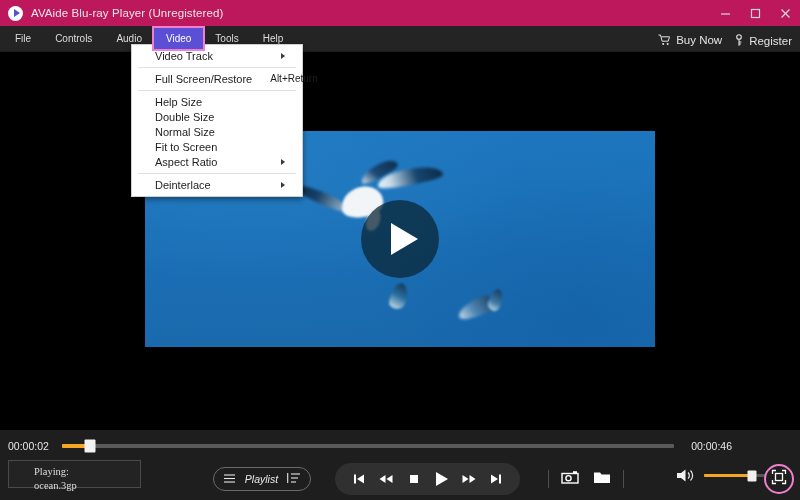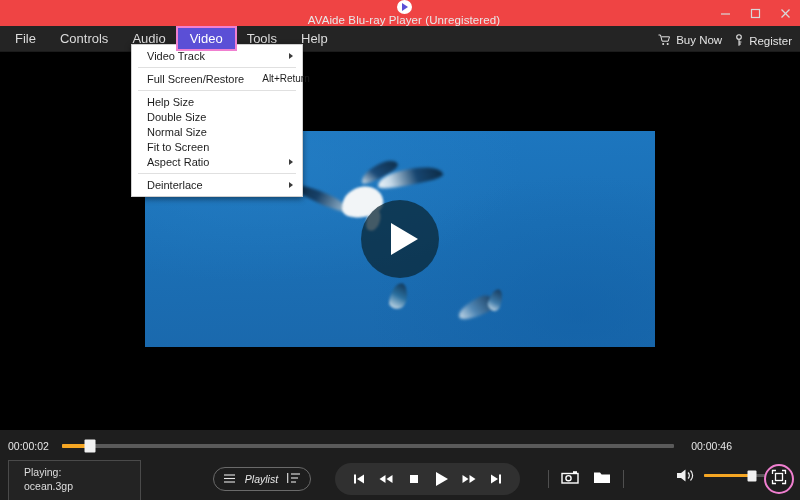--- a/index.html
+++ b/index.html
@@ -12,22 +12,22 @@
   .app {
     position: relative;
     width: 800px; height: 500px;
     background: #000000;
   }
 
   
   .titlebar {
     position: absolute; left: 0; top: 0;
     width: 800px; height: 26px;
-    background: #ef4444;
-    display: flex; align-items: center; flex-direction: column;
+    background: #be185d;
+    display: flex; align-items: center;
   }
   .logo {
     width: 15px; height: 15px; margin-left: 8px;
     border-radius: 50%;
     background: #ffffff;
     display: flex; align-items: center; justify-content: center;
   }
   .logo .tri {
     width: 0; height: 0;
     border-left: 6px solid #5b4fd6;
@@ -57,21 +57,21 @@
   .menubar {
     position: absolute; left: 0; top: 26px;
     width: 800px; height: 26px;
     background: #242424;
     display: flex; align-items: center;
     border-bottom: 1px solid #1b1b1b;
   }
   .menu-item {
     padding: 3px 12px;
     color: #dcdcdc;
-    font-size: 13px;
+    font-size: 10px;
     line-height: 15px;
     white-space: nowrap;
   }
   .menu-item.first { margin-left: 3px; }
   .menu-item.active {
     background: #5b4fd6;
     color: #ffffff;
     outline: 2px solid #f07fd0;
     outline-offset: 0px;
     position: relative;
@@ -99,21 +99,21 @@
     z-index: 25;
   }
   .dd-item {
     position: relative;
     height: 14px;
     display: flex; align-items: flex-start;
     padding: 0 8px 0 15px;
     color: #1d1d1d;
     font-size: 11px;
     line-height: 14px;
-    margin: 1px 0;
+    margin: 1px 8px;
   }
   .dd-item.disabled { color: #adadad; }
   .dd-label { white-space: nowrap; }
   .dd-shortcut {
     margin-left: 18px;
     color: #1d1d1d;
     font-size: 10px;
     white-space: nowrap;
   }
   .dd-arrow {
@@ -293,27 +293,28 @@
     border-radius: 1px;
   }
 
   .controls-row {
     position: absolute; left: 0; top: 28px;
     width: 800px; height: 42px;
   }
 
   .nowplaying {
     position: absolute; left: 8px; top: 2px;
-    width: 133px; height: 41px;
+    width: 133px; height: 28px;
     border: 1px solid #4a4a4a;
     background: #232323;
-    padding: 4px 15px;
+    padding: 4px 25px;
     color: #dedede;
     font-size: 10.5px;
     line-height: 14px;
+    font-family: Liberation Serif, serif;
   }
 
   .playlist-btn {
     position: absolute; left: 213px; top: 9px;
     width: 98px; height: 24px;
     border: 1px solid #6a6a6a;
     border-radius: 12px;
     display: flex; align-items: center; justify-content: space-between;
     padding: 0 9px;
     color: #e8e8e8;

